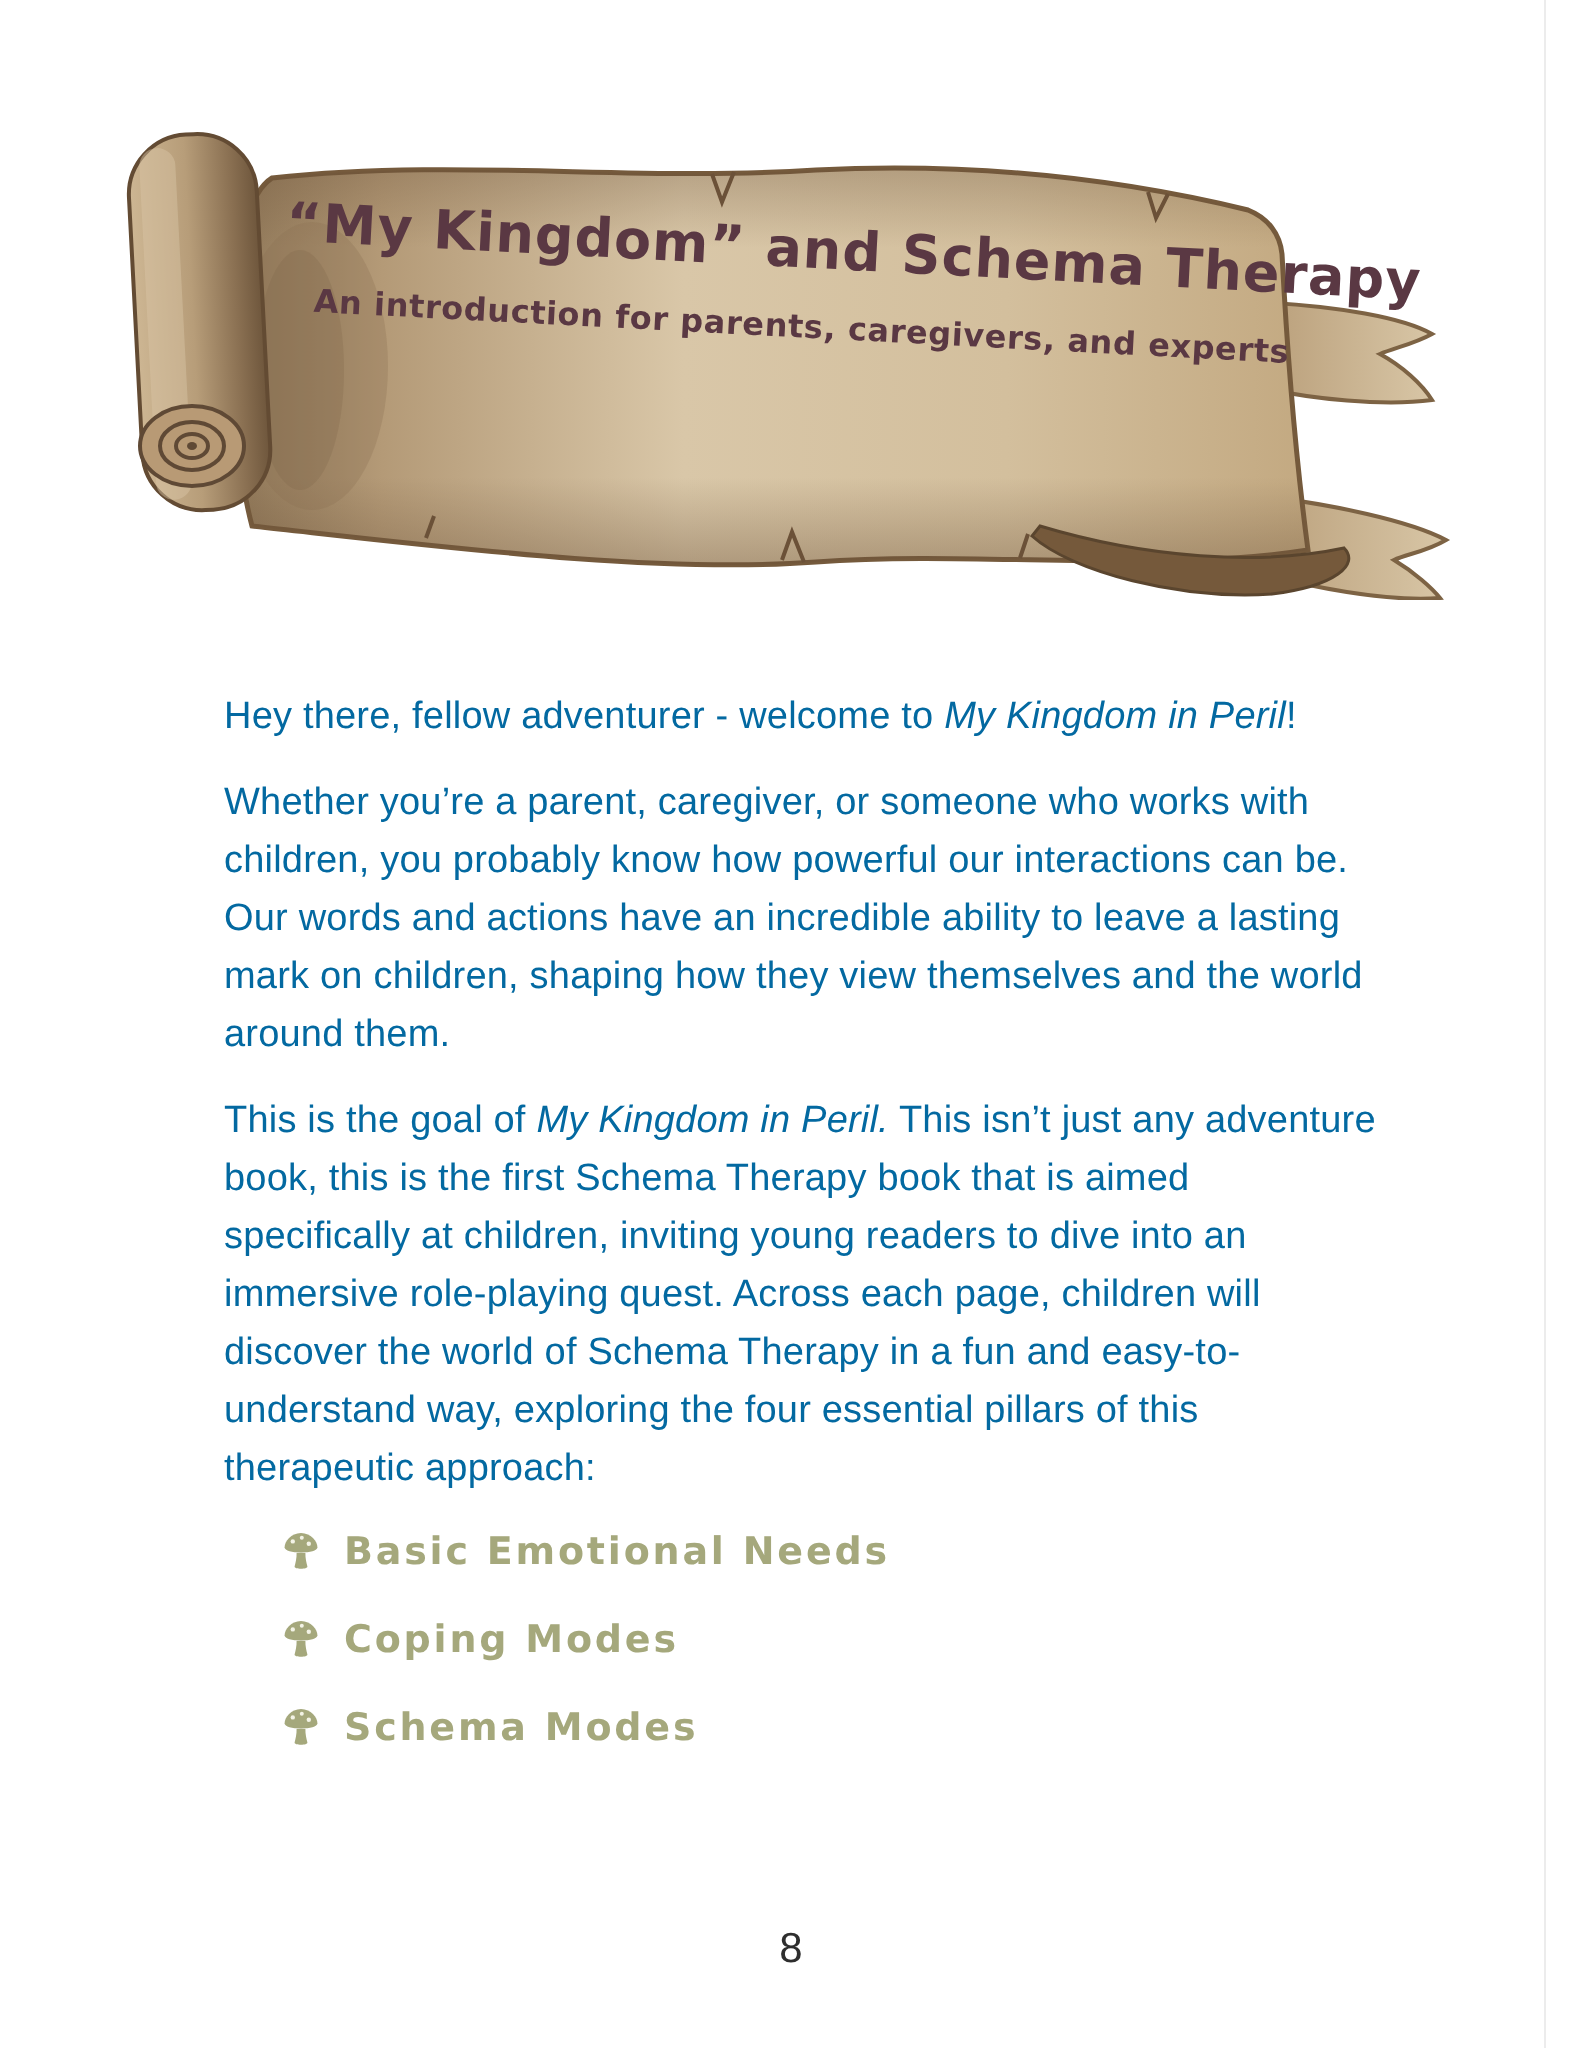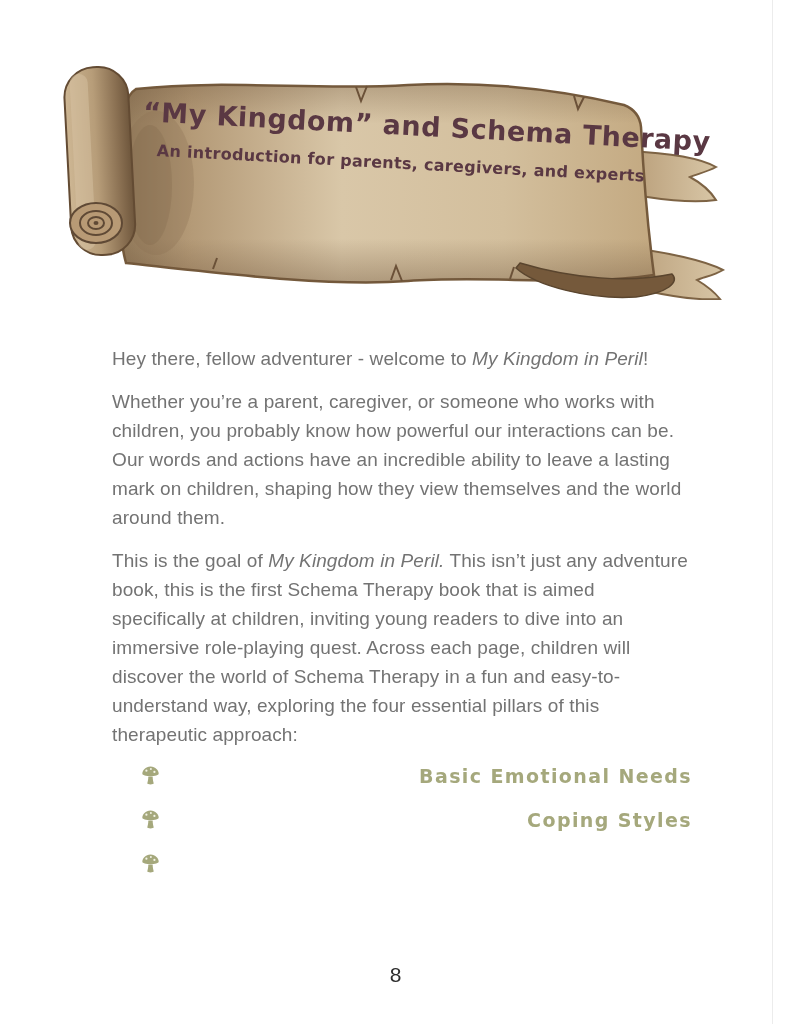--- a/index.html
+++ b/index.html
@@ -59,38 +59,37 @@
   .content {
     position: absolute;
     left: 112px;
     top: 344px;
     width: 580px;
   }
   .content p {
     margin: 0 0 14px 0;
     font-size: 19px;
     line-height: 29px;
-    color: #737373;
+    color: #0369a1;
     letter-spacing: 0.1px;
   }
   .content p em { font-style: italic; }
 
   
   .pillars {
     list-style: none;
     margin: 16px 0 0 0;
     padding: 0 0 0 28px;
   }
   .pillars li {
     display: flex;
     align-items: center;
-    gap: 23px;
+    gap: 11px;
     margin-bottom: 23px;
     height: 21px;
-    justify-content: space-between;
   }
   .pillar-label {
     font-family: "DejaVu Sans", sans-serif;
     font-size: 19px;
     font-weight: 600;
     letter-spacing: 1.4px;
     color: #a5a87c;
     white-space: nowrap;
   }
   .mushroom { width: 21px; height: 21px; flex: 0 0 auto; }
@@ -212,29 +211,30 @@
         <span class="pillar-label">Basic Emotional Needs</span>
       </li>
       <li>
         <svg class="mushroom" viewBox="0 0 20 21">
           <path d="M10 1.5 C5 1.5 1.8 5.8 1.8 8.6 C1.8 10.4 5.6 11.2 10 11.2 C14.4 11.2 18.2 10.4 18.2 8.6 C18.2 5.8 15 1.5 10 1.5 Z" fill="#a5a87c"></path>
           <circle cx="5.9" cy="5.7" r="1.1" fill="#f3f3e6"></circle>
             <circle cx="10.4" cy="3.9" r="1" fill="#f3f3e6"></circle>
             <circle cx="13.9" cy="6.9" r="1.1" fill="#f3f3e6"></circle>
           <path d="M7.8 11.4 C7.9 14 7.2 16.7 6.8 18.3 C6.5 19.8 13.5 19.8 13.2 18.3 C12.8 16.7 12.1 14 12.2 11.4 Z" fill="#a5a87c"></path>
         </svg>
-        <span class="pillar-label">Coping Styles</span>
+        <span class="pillar-label">Coping Modes</span>
       </li>
       <li>
         <svg class="mushroom" viewBox="0 0 20 21">
           <path d="M10 1.5 C5 1.5 1.8 5.8 1.8 8.6 C1.8 10.4 5.6 11.2 10 11.2 C14.4 11.2 18.2 10.4 18.2 8.6 C18.2 5.8 15 1.5 10 1.5 Z" fill="#a5a87c"></path>
           <circle cx="5.9" cy="5.7" r="1.1" fill="#f3f3e6"></circle>
             <circle cx="10.4" cy="3.9" r="1" fill="#f3f3e6"></circle>
             <circle cx="13.9" cy="6.9" r="1.1" fill="#f3f3e6"></circle>
           <path d="M7.8 11.4 C7.9 14 7.2 16.7 6.8 18.3 C6.5 19.8 13.5 19.8 13.2 18.3 C12.8 16.7 12.1 14 12.2 11.4 Z" fill="#a5a87c"></path>
         </svg>
+        <span class="pillar-label">Schema Modes</span>
       </li>
     </ul>
   </div>
 
   <div class="page-number">8</div>
 
 </div>
 
 </body></html>

